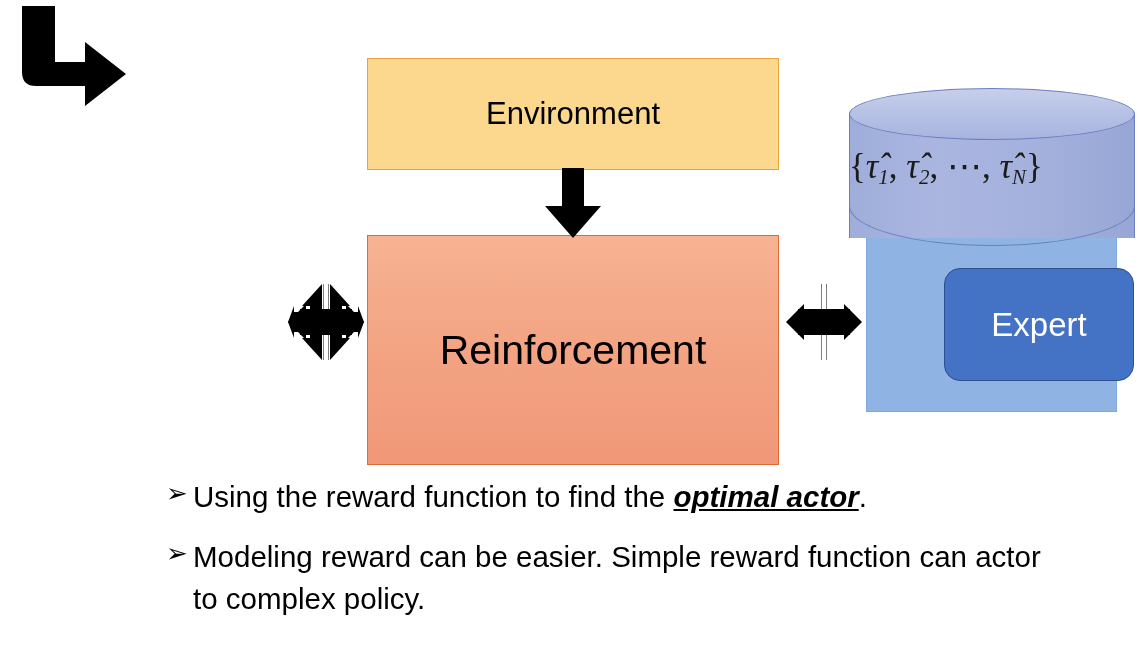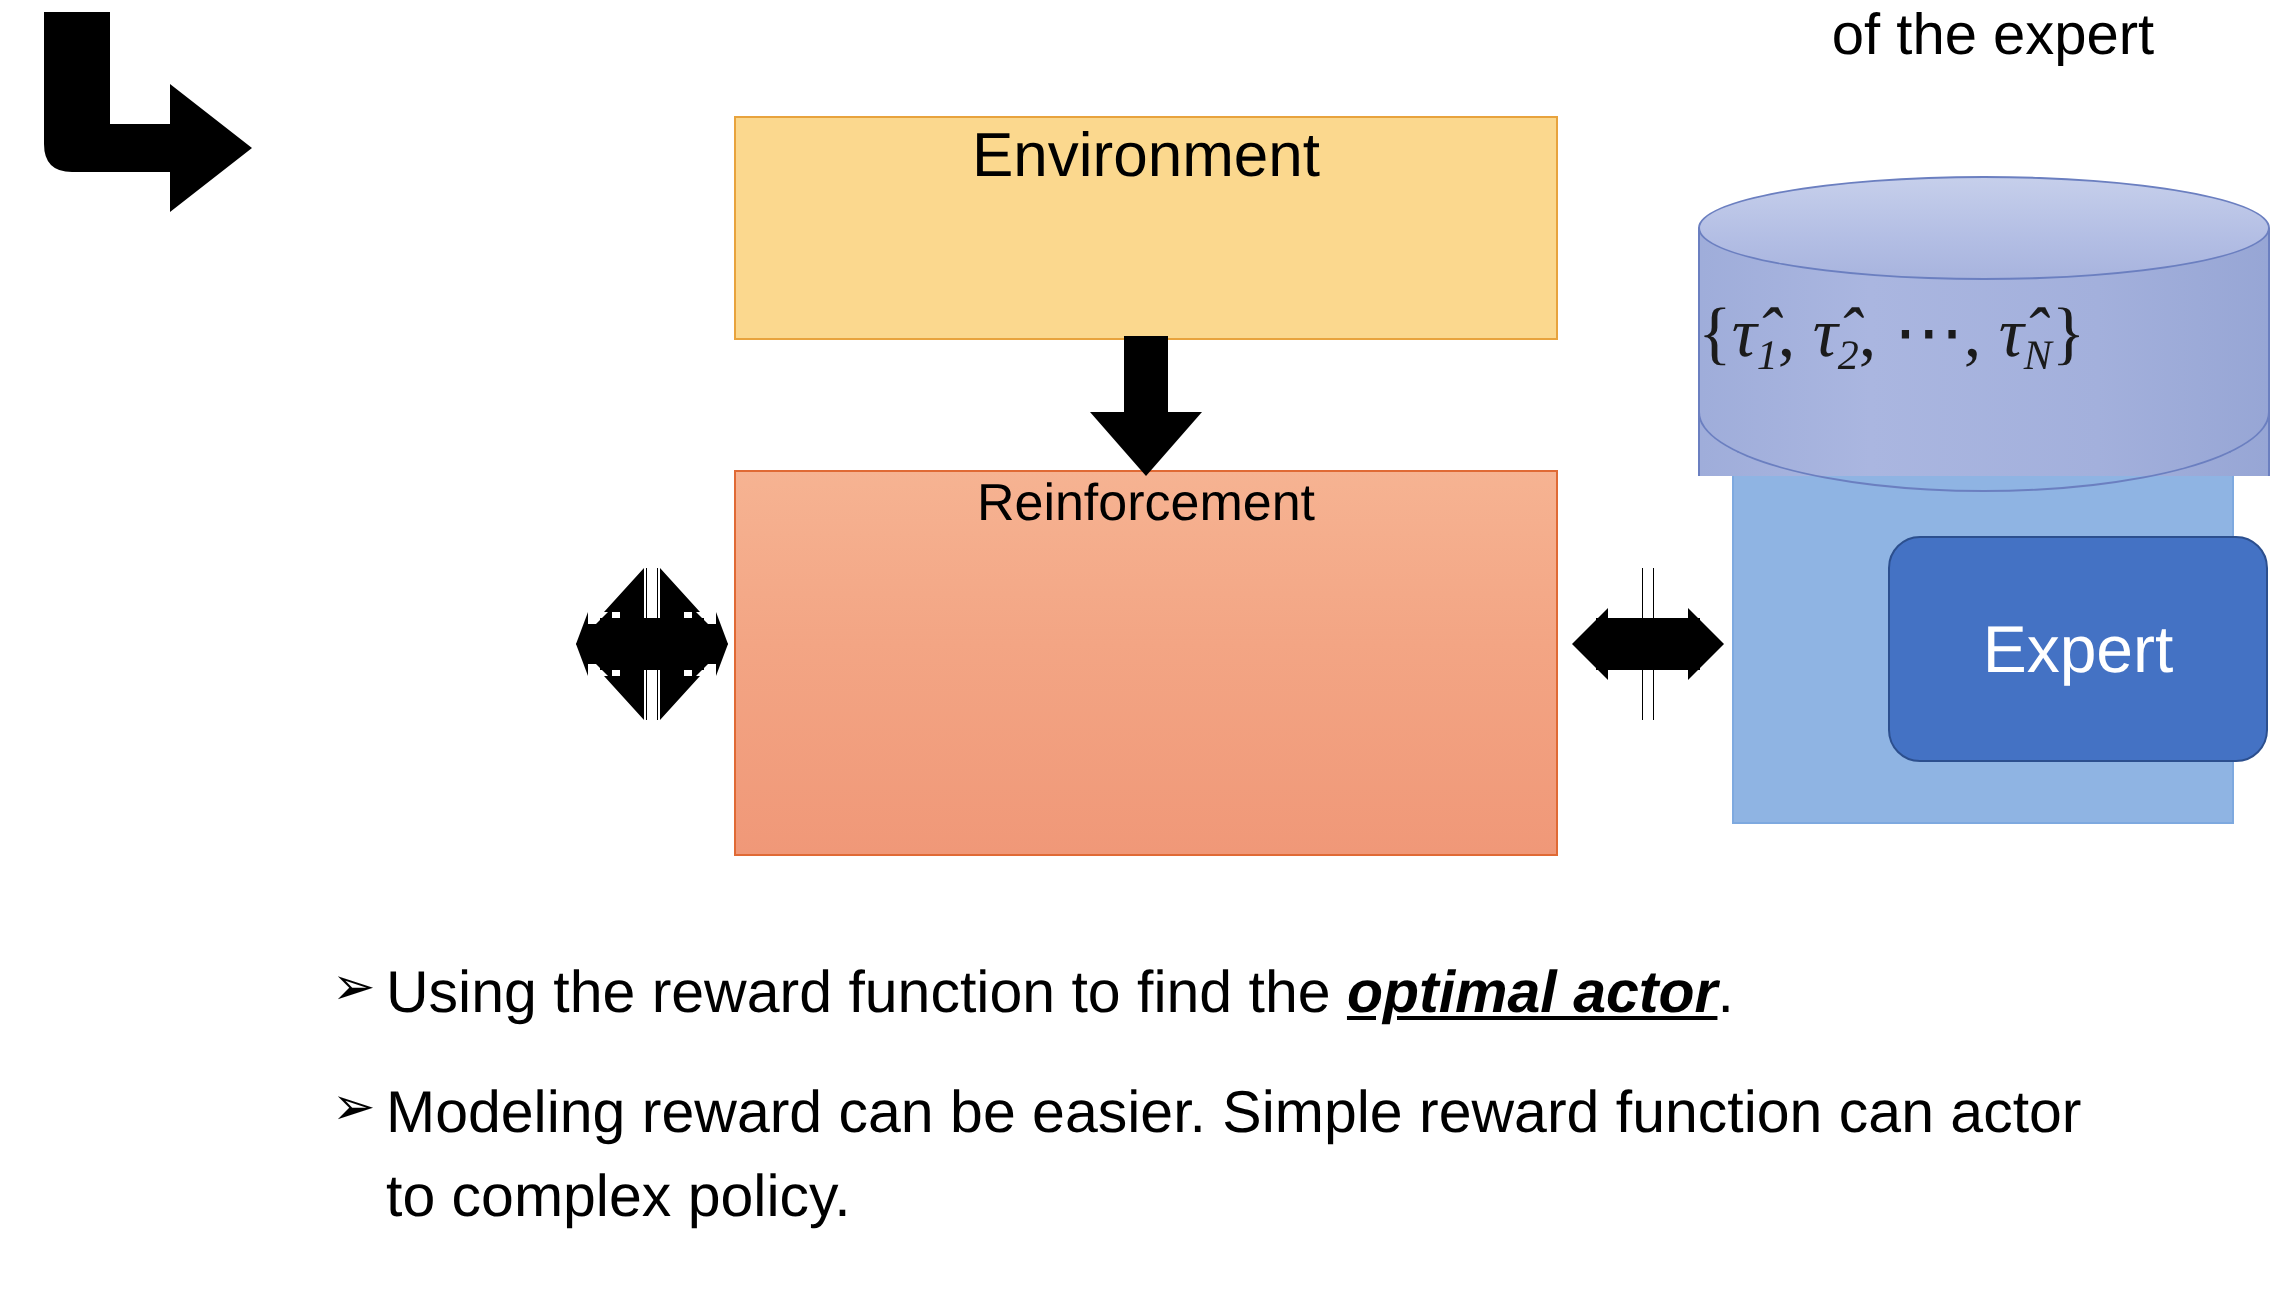--- a/index.html
+++ b/index.html
@@ -16,20 +16,21 @@
     height: 651px;
     background: #ffffff;
     overflow: hidden;
   }
 
   
   .box {
     position: absolute;
     box-sizing: border-box;
     display: flex;
+    align-items: center;
     justify-content: center;
     text-align: center;
     color: #000000;
     line-height: 1.22;
   }
 
   
   #env-box {
     left: 367px;
     top: 58px;
@@ -38,24 +39,24 @@
     background: #fbd88e;
     border: 1.5px solid #e8a33d;
     font-size: 31px;
   }
 
   
   #rl-box {
     left: 367px;
     top: 235px;
     width: 412px;
-    height: 193px;
+    height: 230px;
     background: linear-gradient(to bottom, #f6b392 0%, #f3a584 45%, #f09878 100%);
     border: 1.5px solid #e06a35;
-    font-size: 26px;
+    font-size: 41px;
   }
 
   
   #reward-box {
     left: 31px;
     top: 238px;
     width: 248px;
     height: 177px;
     background: linear-gradient(to bottom, #b6d9a4 0%, #abd298 55%, #a3cb90 100%);
     border: 1.5px solid #8cc078;
@@ -211,21 +212,20 @@
     white-space: nowrap;
   }
 </style>
 </head>
 <body>
 
 <div id="canvas">
 
   
   <div id="demo-title">
-    <div>of the expert</div>
   </div>
 
   
   <div id="expert-panel"></div>
 
   
   <div id="cylinder">
     <div id="cyl-body"></div>
     <div id="cyl-bottom"></div>
     <div id="cyl-top"></div>

